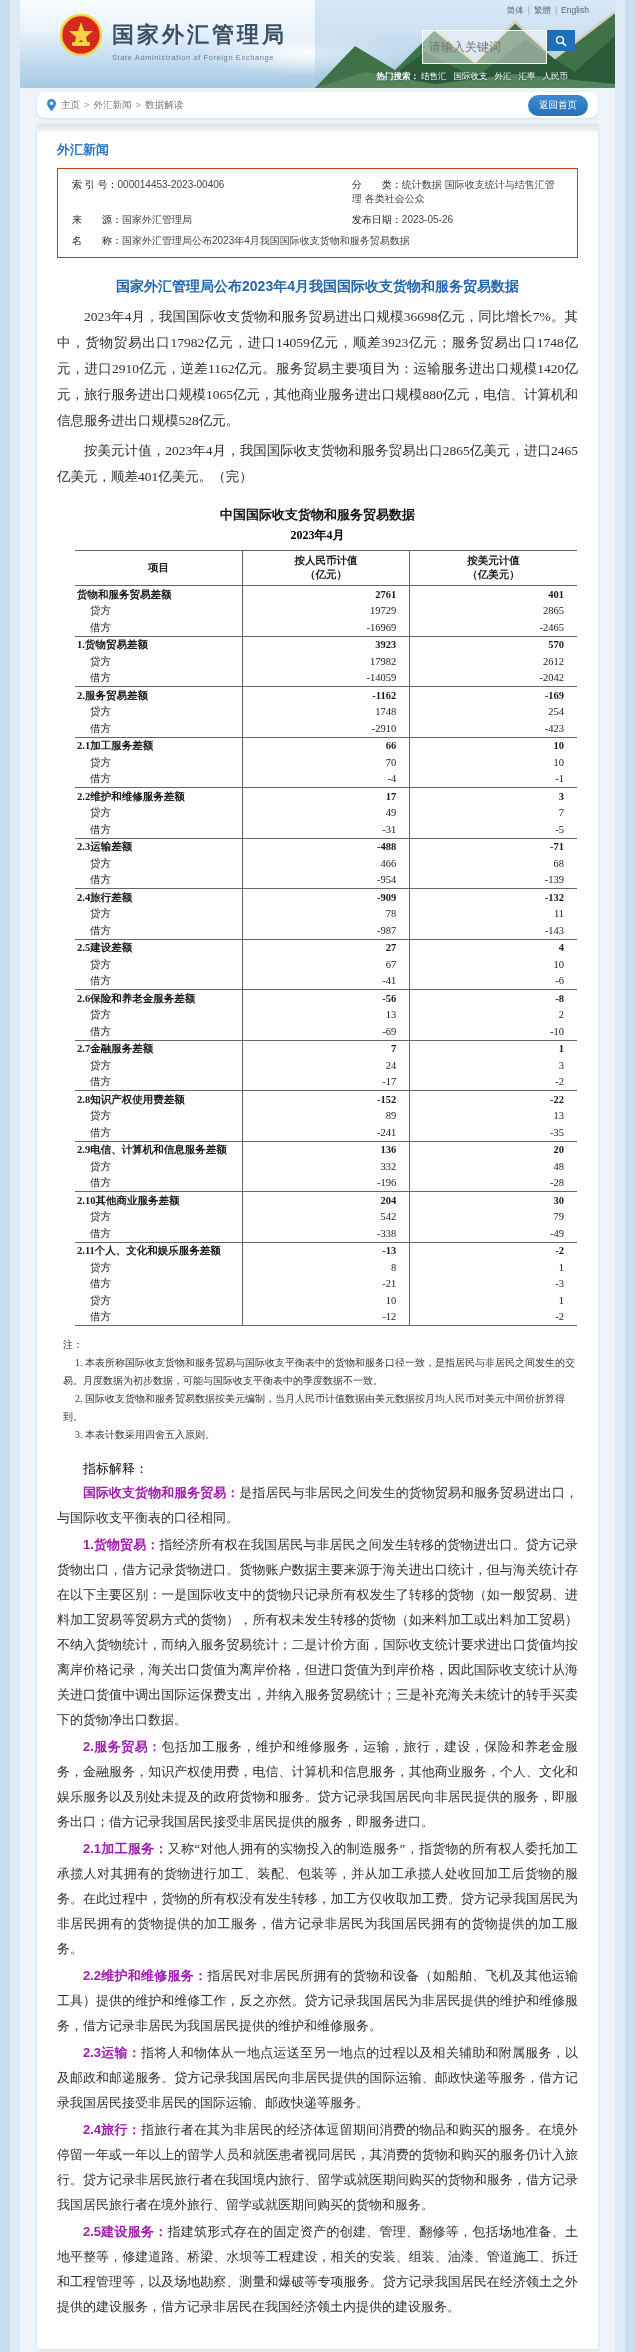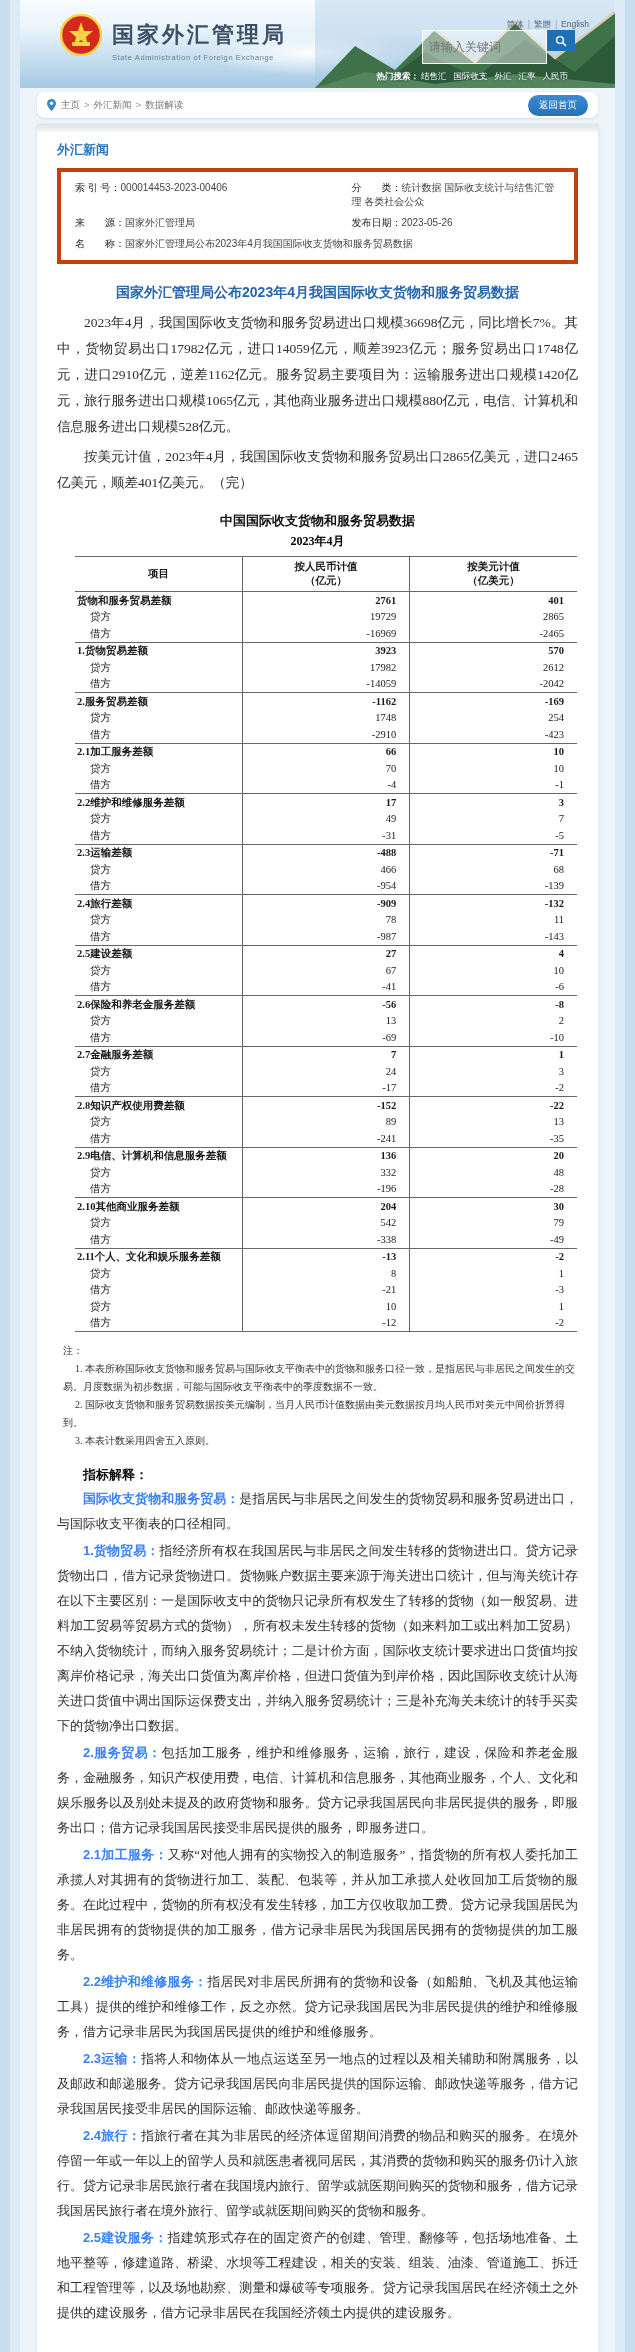--- a/index.html
+++ b/index.html
@@ -10,21 +10,21 @@
     background:linear-gradient(90deg,#c9dff0 0,#c9dff0 10px,#dcebf6 10px,#dcebf6 20px,#e9f2f9 20px,#e9f2f9 615px,#dcebf6 615px,#dcebf6 625px,#c9dff0 625px);
   }
   .page { width:595px; margin:0 auto; background:#edf4fa; min-height:2352px; }
 
   
   .banner { position:relative; height:88px; overflow:hidden;
     background:linear-gradient(180deg,#f8fcff 0%,#e8f3fb 35%,#bcd8ec 75%,#a6c9e4 100%); }
   .banner .cloud { position:absolute; left:180px; top:30px; width:220px; height:46px; border-radius:50%;
     background:radial-gradient(ellipse at center,rgba(255,255,255,.95) 0%,rgba(255,255,255,0) 70%); }
   .banner svg.hills { position:absolute; right:0; top:0; }
-  .topbar { position:absolute; top:19px; right:26px; font-size:8.5px; color:#50677e; }
+  .topbar { position:absolute; top:5px; right:26px; font-size:8.5px; color:#50677e; }
   .topbar span.sep { margin:0 4px; color:#8aa2b8; }
   .emblem { position:absolute; left:40px; top:14px; width:42px; height:42px; }
   .brand { position:absolute; left:92px; top:20px; }
   .brand .cn { font-size:22px; font-weight:bold; color:#3d5066; letter-spacing:3px; }
   .brand .en { font-size:7.5px; color:#6c7e92; letter-spacing:.6px; margin-top:3px; }
   .searchbox { position:absolute; right:40px; top:30px; display:flex; }
   .searchbox input { width:125px; height:34px; border:1px solid rgba(255,255,255,.9);
     background:rgba(255,255,255,.45); font-size:12px; padding:16px 6px; color:#345; outline:none; }
   .searchbox button { width:28px; height:21px; border:none; background:#1e6fb5; cursor:pointer;
     display:flex; align-items:center; justify-content:center; }
@@ -41,21 +41,21 @@
   .crumbs a { color:#777; text-decoration:none; cursor:pointer; }
   .crumbs span.sep { margin:0 4px; color:#999; }
   .backbtn { background:linear-gradient(180deg,#3b8ad2,#2471b8); color:#fff; font-size:9.5px;
     padding:4px 11px; border:none; border-radius:12px; cursor:pointer;text-align:right; }
 
   
   .card { margin:6px 17px 0; background:#fff; box-shadow:0 1px 3px rgba(120,150,180,.25); padding-bottom:30px; }
   .card-strip { height:8px; background:linear-gradient(180deg,#dfe3e7,#f4f6f8); }
   .sec-label { padding:9px 20px 5px; font-size:13px; font-weight:bold; color:#2878bd; }
 
-  .metabox { margin:4px 20px 0; border:4px solid #c2410c; padding:9px 14px; font-size:10px;
+  .metabox { margin:4px 20px 0; border:1px solid #c2410c; padding:9px 14px; font-size:10px;
     display:grid; grid-template-columns:57% 43%; row-gap:7px; color:#333; }
   .metabox .lab { color:#222; }
   .metabox .val { color:#444; }
   .metabox .full { grid-column:1 / span 2; }
 
   .art-title { margin:20px 30px 8px; text-align:center; font-size:14px; font-weight:bold; color:#2667ad; }
   .para { margin:4px 20px 0; font-family:"Liberation Serif","DejaVu Serif",serif; font-size:13.5px;
     line-height:26px; color:#2e2e2e; text-indent:2em; text-align:justify; }
 
   .tbl-title { margin-top:16px; text-align:center; font-family:"Liberation Serif",serif;
@@ -72,24 +72,24 @@
   table.bop tr:last-child td { border-bottom:1px solid #666; }
   table.bop td.name { text-align:left; padding-left:2px; }
   table.bop td.sub  { padding-left:15px; }
   table.bop td.num { text-align:right; padding-right:13px; }
   table.bop tr.main td { font-weight:bold; }
 
   .notes { margin:10px 20px 0 26px; font-family:"Liberation Serif",serif; font-size:10px;
     line-height:18px; color:#333; }
   .notes p.item { text-indent:1.2em; }
 
-  .defs-head { margin:16px 20px 0; font-size:13px; font-weight:bold; color:#111; text-indent:2em; }
+  .defs-head { margin:16px 20px 0; font-size:13px; font-weight:normal; color:#111; text-indent:2em; }
   .def { margin:2px 20px 0; font-family:"Liberation Serif","DejaVu Serif",serif; font-size:13px;
     line-height:25px; color:#2e2e2e; text-indent:2em; text-align:justify; }
-  .def b { font-family:"Liberation Sans",sans-serif; font-weight:bold; color:#3b82f6; }
+  .def b { font-family:"Liberation Sans",sans-serif; font-weight:bold; color:#a21caf; }
 </style>
 </head>
 <body>
 
 <div class="page">
 
   <div class="banner">
     <div class="cloud"></div>
     <svg class="hills" width="300" height="88" viewBox="0 0 300 88">
       <rect x="0" y="0" width="300" height="88" fill="#9ec4e0" opacity="0.35"></rect>

